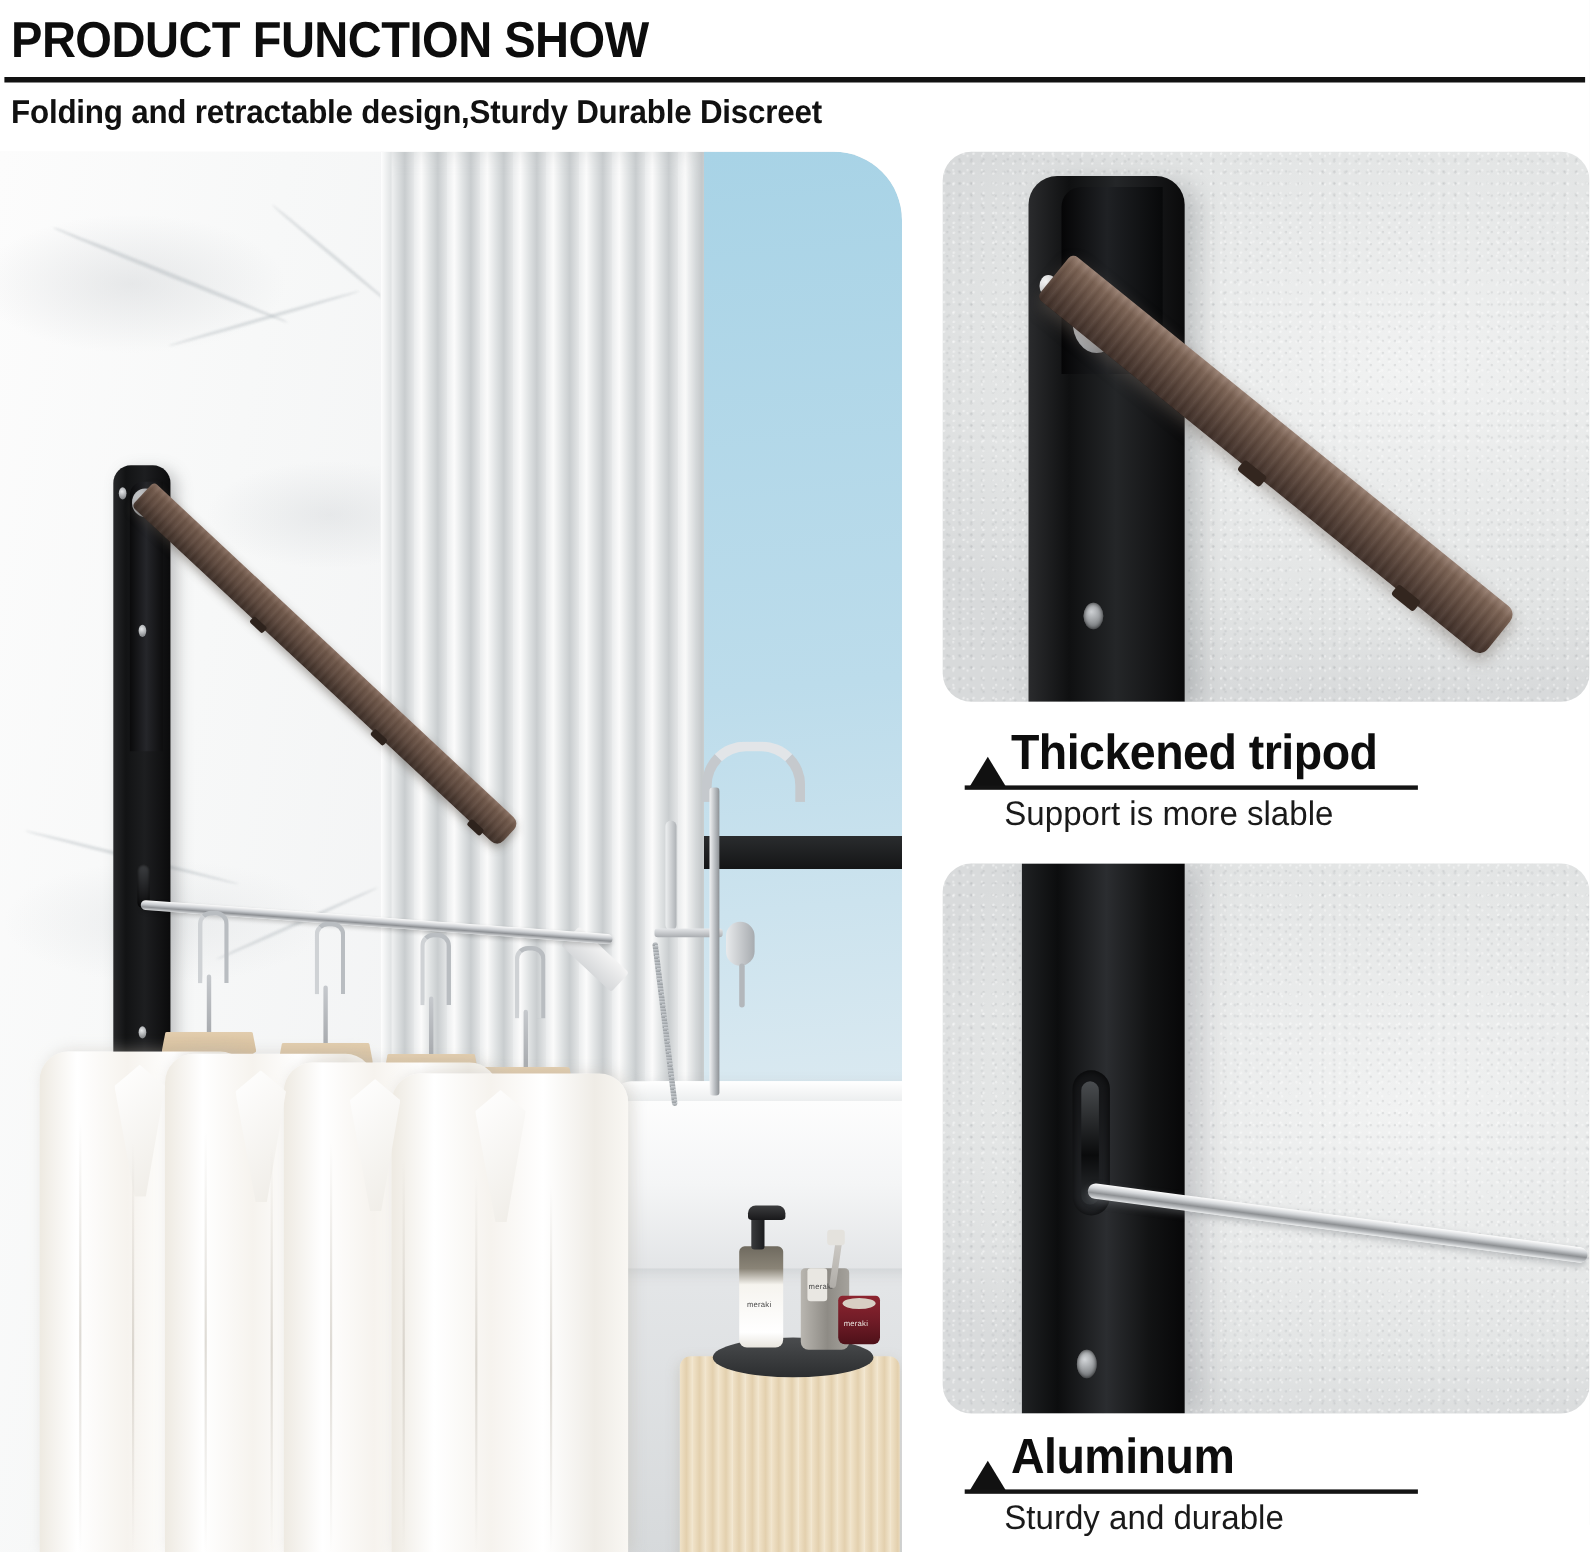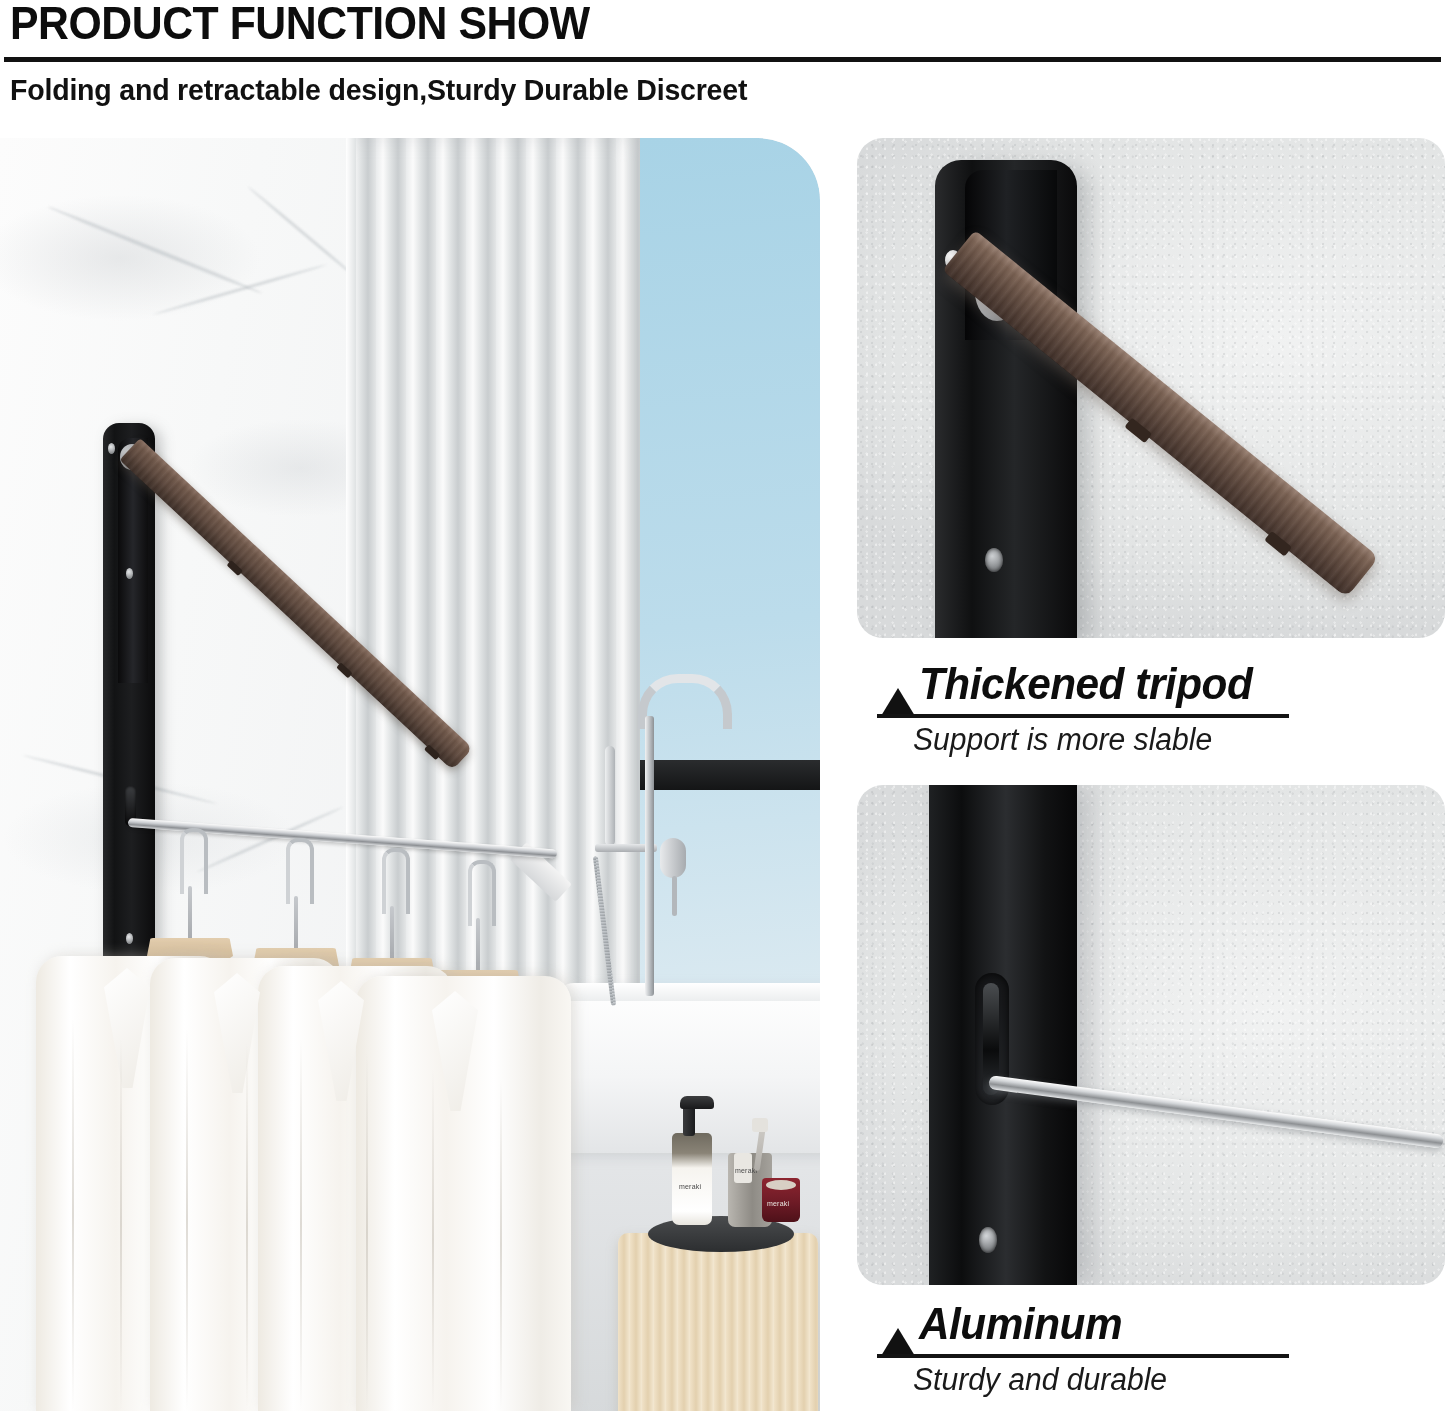--- a/index.html
+++ b/index.html
@@ -12,21 +12,21 @@
     height: 1411px;
     position: relative;
     overflow: hidden;
     font-family: "Liberation Sans", sans-serif;
     color: #111111;
   }
 
   
   #header {
     position: absolute;
-    left: 0; top: 0;
+    left: 0; top: 13px;
     width: 1245px;
     height: 130px;
   }
   #title {
     position: absolute;
     left: 10px; top: -4px;
     font-family: "Liberation Sans Narrow", "Liberation Sans", sans-serif;
     font-size: 46px;
     font-weight: 700;
     letter-spacing: -0.5px;
@@ -505,21 +505,21 @@
   }
   .d2-screw {
     position: absolute;
     left: 122px; top: 442px; width: 18px; height: 26px;
     border-radius: 50%;
     background: radial-gradient(circle at 40% 34%, #d3d6d9, #5a5d60);
     box-shadow: inset 0 0 4px rgba(0,0,0,.7);
   }
 
   
-  .caption-block { position: absolute; font-style: italic; }
+  .caption-block { position: absolute; }
   .cap-tri {
     position: absolute;
     width: 0; height: 0;
     border-left: 17px solid transparent;
     border-right: 17px solid transparent;
     border-bottom: 28px solid #111111;
   }
   .cap-title {
     position: absolute;
     font-family: "Liberation Sans Narrow", "Liberation Sans", sans-serif;

